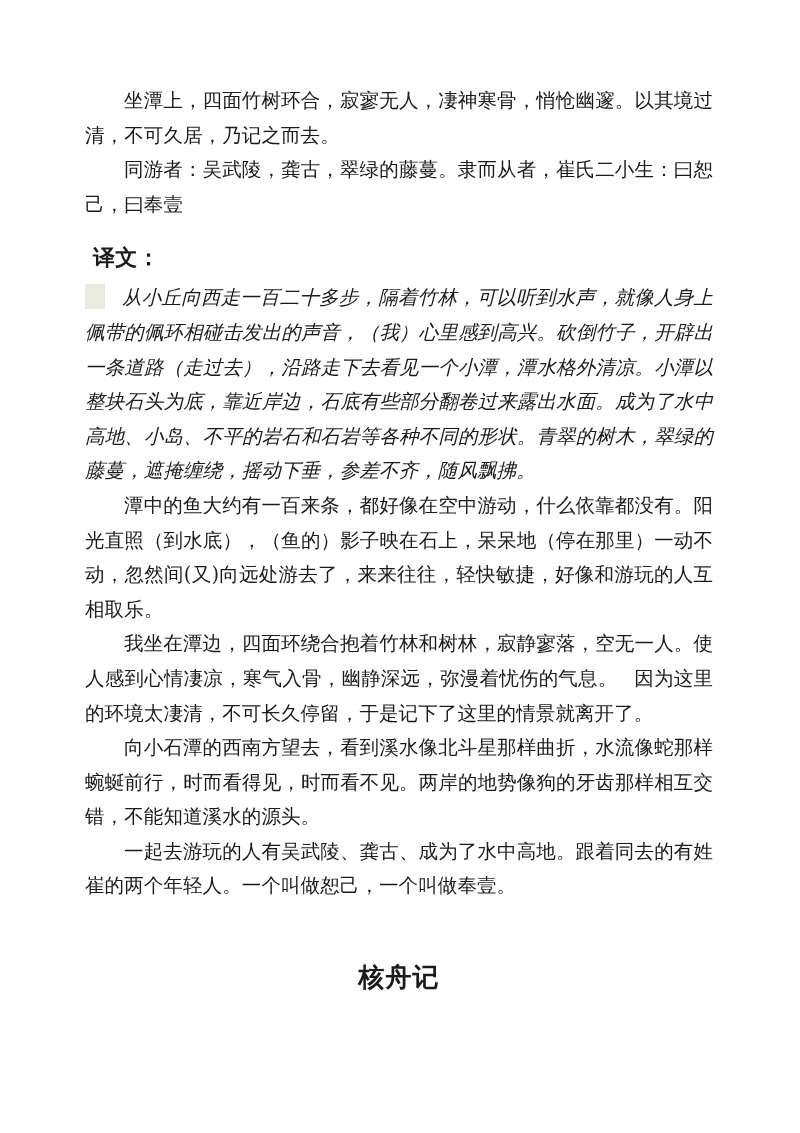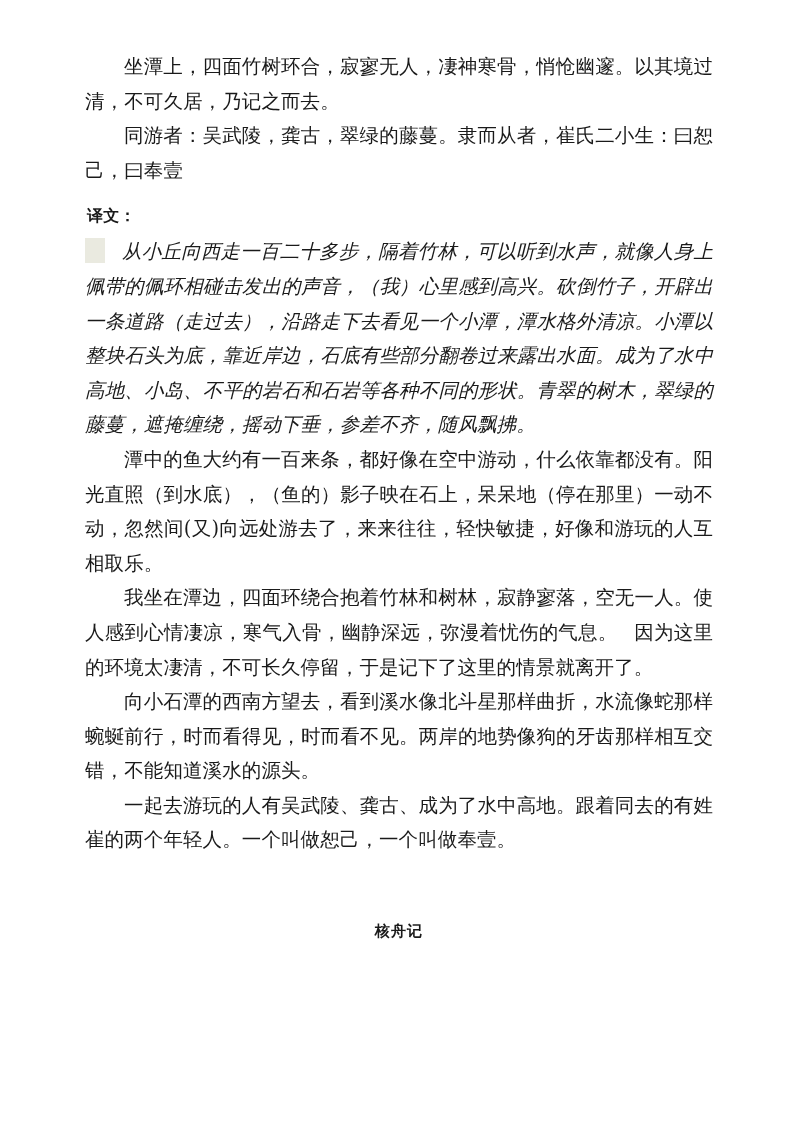--- a/index.html
+++ b/index.html
@@ -17,21 +17,21 @@
     width: 800px;
     height: 1133px;
     margin: 0 auto;
     background: #ffffff;
     overflow: hidden;
     box-sizing: border-box;
   }
   .content {
     position: absolute;
     left: 85px;
-    top: 50px;
+    top: 84px;
     width: 628px;
   }
   
   .para {
     font-size: 19.5px;
     line-height: 34.6px;
     text-align: justify;
     text-justify: inter-ideograph;
     margin: 0;
     letter-spacing: 0.1px;
@@ -41,27 +41,27 @@
   
   .src-block .para {
     margin-bottom: 0;
   }
   .gap-md { height: 12px; }
   .gap-lg { height: 46px; }
   .gap-xl { height: 58px; }
 
   
   .section-head {
-    font-size: 16px;
+    font-size: 22px;
     line-height: 31px;
     font-weight: bold;
     text-indent: 0;
-    margin: 2px;
+    margin: 8px;
     letter-spacing: 0.2px;
-    font-family: Liberation Mono, monospace;
+    font-family: Liberation Serif, serif;
   }
 
   
   .para.has-marker {
     text-indent: 0;
     font-style: italic;
   }
   .marker-box {
     display: inline-block;
     width: 20px;
@@ -69,21 +69,21 @@
     background: #eaeae0;
     vertical-align: -5px;
     margin-right: 17px;
   }
 
   
   .wsp { display: inline-block; width: 0.85em; }
 
   
   .article-title {
-    font-size: 15px;
+    font-size: 26px;
     line-height: 30px;
     font-weight: bold;
     text-align: center;
     margin: 0;
     letter-spacing: 1.2px;
     font-family: "DejaVu Sans", "Liberation Sans", sans-serif;
   }
 </style>
 </head>
 <body>

